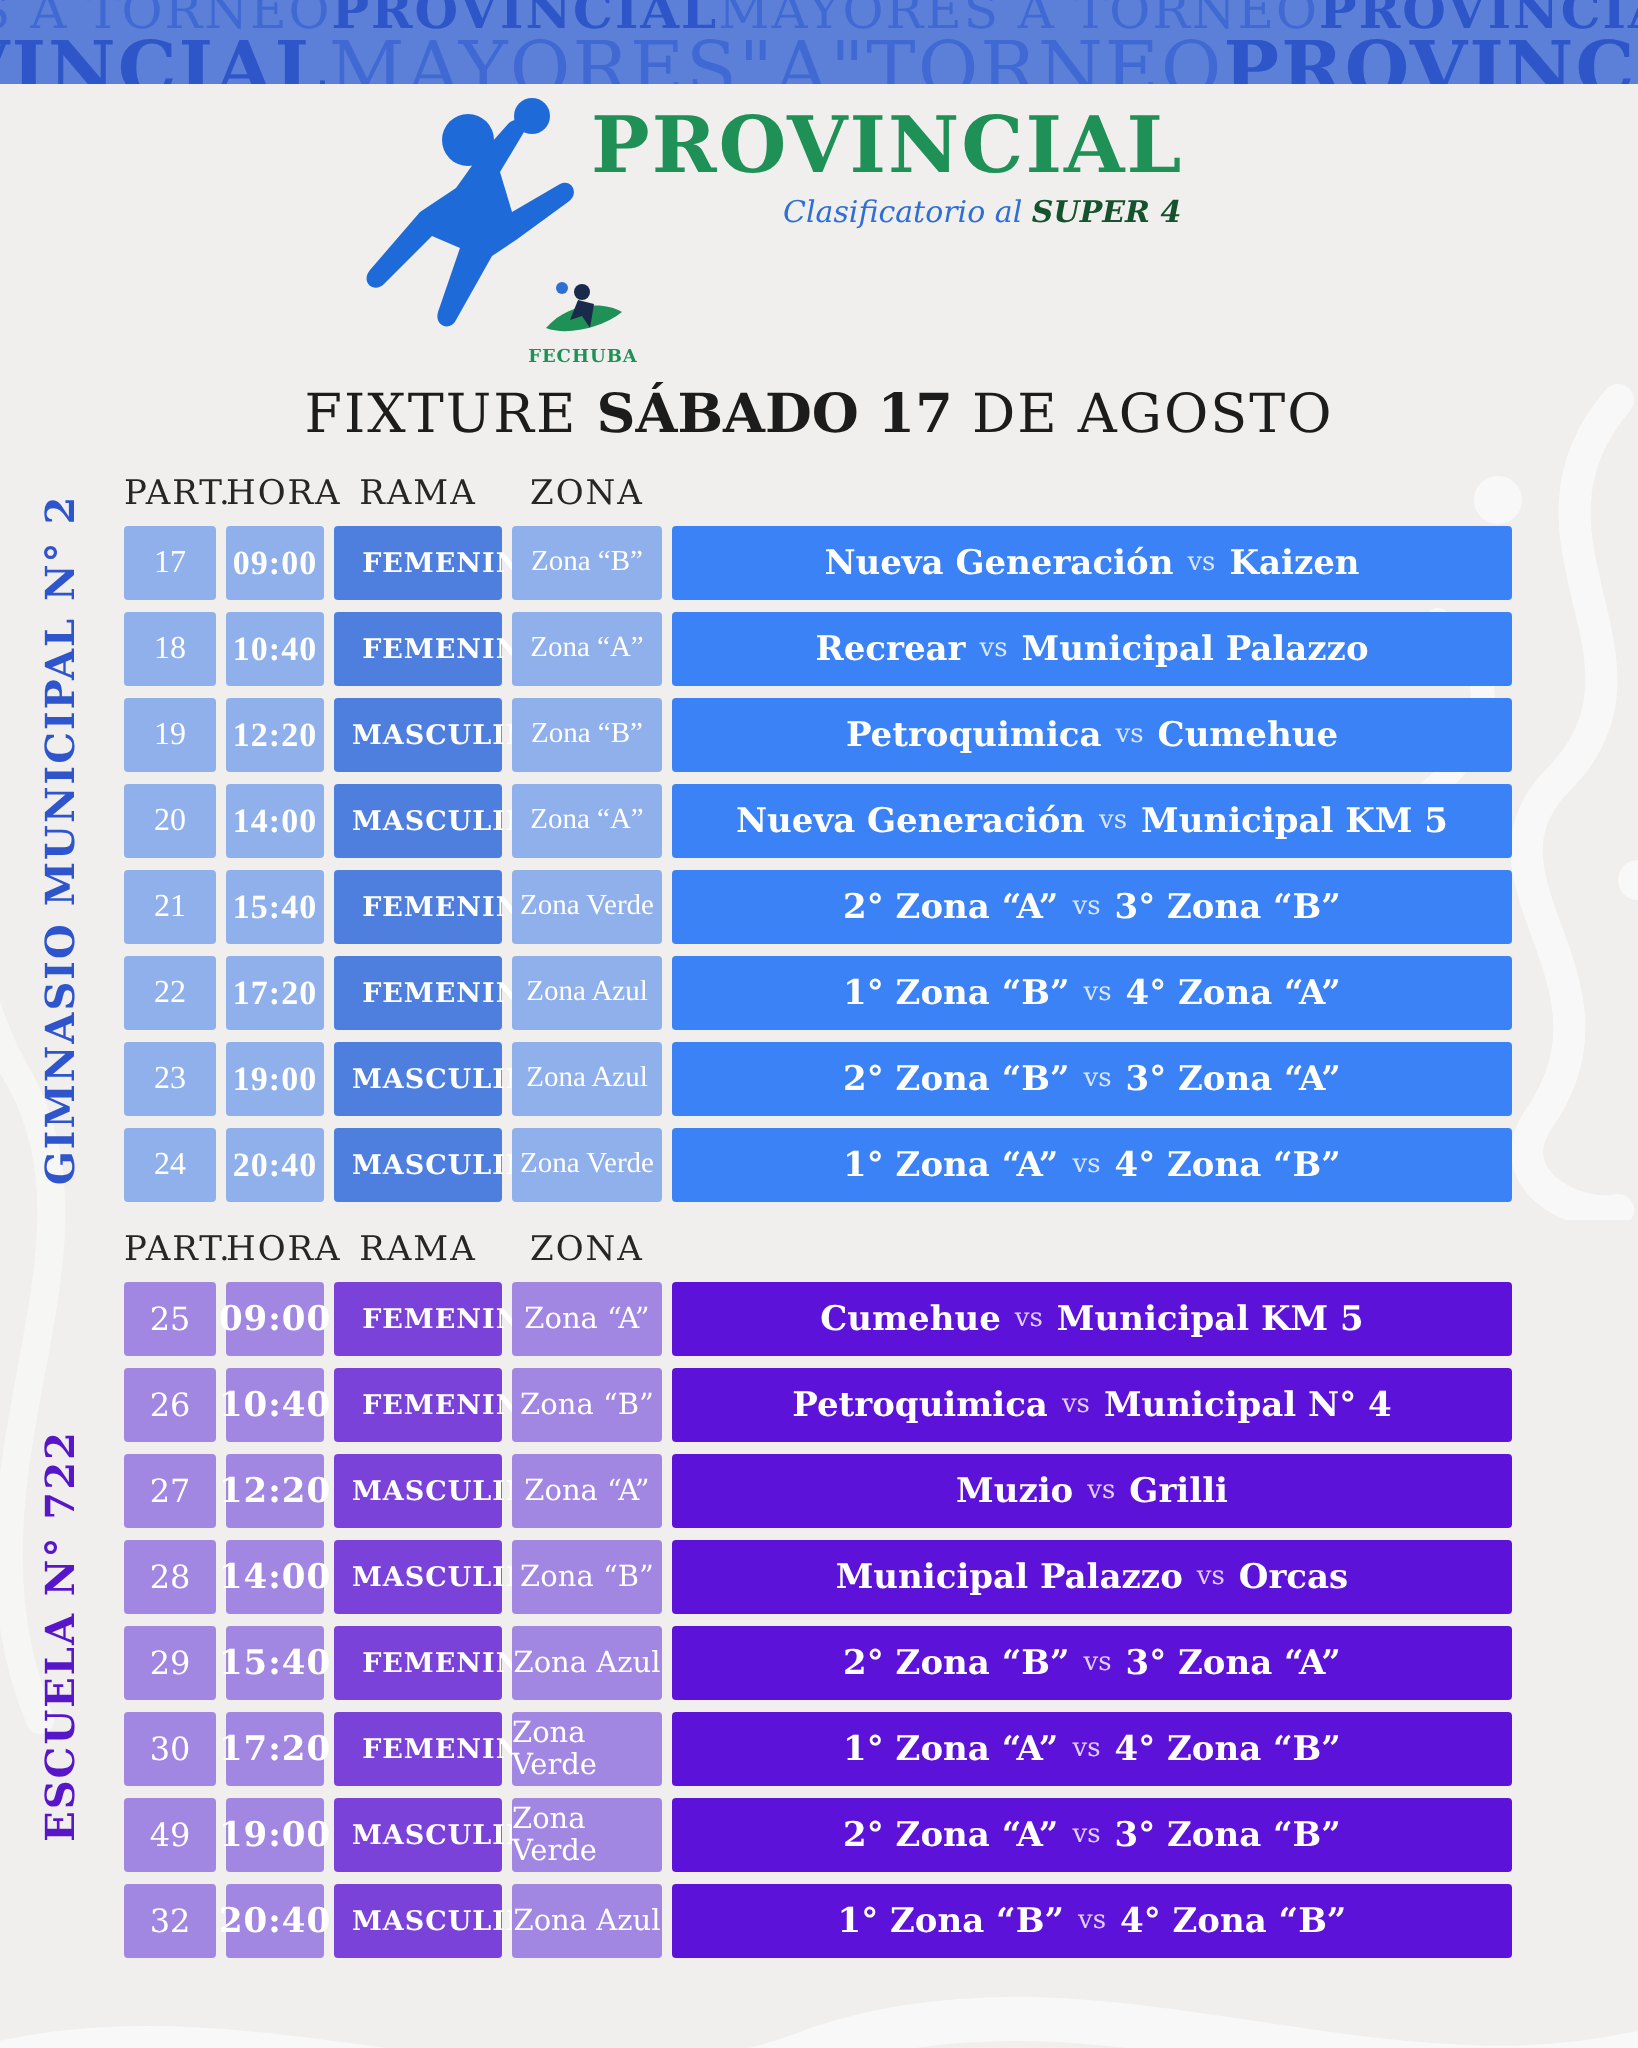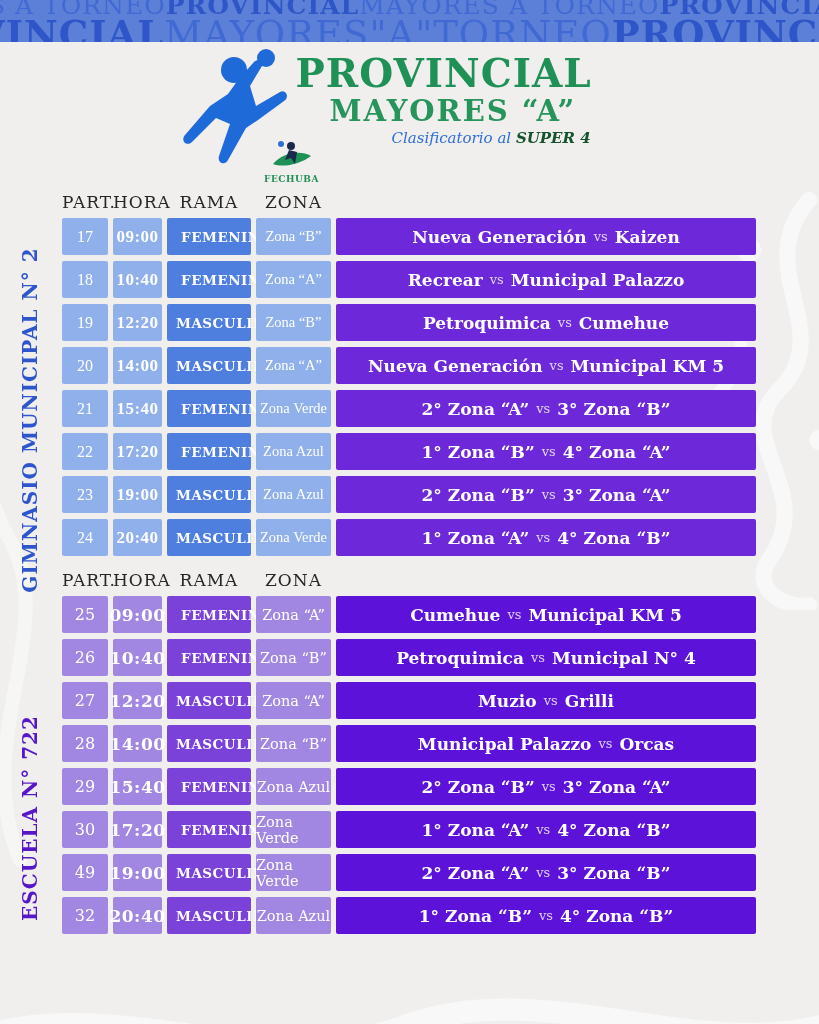--- a/index.html
+++ b/index.html
@@ -57,21 +57,21 @@
   .cell.part { font-size:16px; }
   .cell.hora { font-size:17px; font-weight:bold; letter-spacing:.5px; }
   .cell.rama { font-size:13.5px; font-weight:600; letter-spacing:.5px;padding-left:36px; }
   .cell.zona { font-size:14.5px; }
   .cell.match { font-size:17px; }
   .cell.match .team { font-weight:bold; }
   .cell.match .vs { font-size:13px; opacity:.8; margin:0 7px; font-weight:normal; }
 
   .t-blue .cell.part, .t-blue .cell.hora, .t-blue .cell.zona { background:#8fb0ea;font-family:Liberation Serif, serif; }
   .t-blue .cell.rama { background:#4f7fde; }
-  .t-blue .cell.match { background:#6d28d9; }
+  .t-blue .cell.match { background:#3b82f6; }
 
   .t-purple .cell.part, .t-purple .cell.hora, .t-purple .cell.zona { background:#a186e2; }
   .t-purple .cell.rama { background:#7b42d9; }
   .t-purple .cell.match { background:#5d12d9; }
 
   
   .venue-label {
     position:absolute; white-space:nowrap; font-weight:bold; font-size:20px;
     letter-spacing:1px; transform:rotate(-90deg); transform-origin:center;
   }
@@ -104,34 +104,34 @@
   </div>
 
   <div class="logo">
     <svg class="player-svg" width="160" height="132" viewBox="0 0 160 132" fill="#1e6ad8">
       <circle cx="58" cy="22" r="13"></circle>
       <path d="M62 32 L78 14 C82 10 88 12 86 18 L74 38 L80 58 L104 44 C110 41 114 49 108 53 L82 72 L70 80 L52 112 C49 118 41 115 43 108 L54 76 L40 70 L16 94 C11 99 4 93 9 87 L34 58 L52 46 Z"></path>
       <circle cx="90" cy="10" r="9"></circle>
     </svg>
     <div class="logo-text">
       <div class="logo-l2">PROVINCIAL</div>
-      <div class="logo-l3">MAYORES “A”</div>
       <div class="logo-sub"><span>Clasificatorio al </span><span class="bold">SUPER 4</span></div>
     </div>
     <div class="fechuba">
       <svg width="42" height="34" viewBox="0 0 42 34">
         <path d="M2 26 C12 14, 30 12, 40 18 C30 26, 12 30, 2 26 Z" fill="#1f9156"></path>
         <circle cx="20" cy="8" r="4" fill="#1a2a4a"></circle>
         <path d="M18 12 L14 22 L20 20 L24 26 L26 14 Z" fill="#1a2a4a"></path>
         <circle cx="10" cy="6" r="3" fill="#2e6fd6"></circle>
       </svg>
       <div class="fechuba-name">FECHUBA</div>
     </div>
   </div>
 
+  <div class="fixture-title"><span>FIXTURE </span><span class="xbold">SÁBADO 17</span><span> DE AGOSTO</span></div>
 
   <div class="table-section t-blue">
     <div class="grid-row head-row">
       <div class="head-cell">PART.</div>
       <div class="head-cell">HORA</div>
       <div class="head-cell">RAMA</div>
       <div class="head-cell">ZONA</div>
       <div class="head-cell"></div>
     </div>
     <div>

